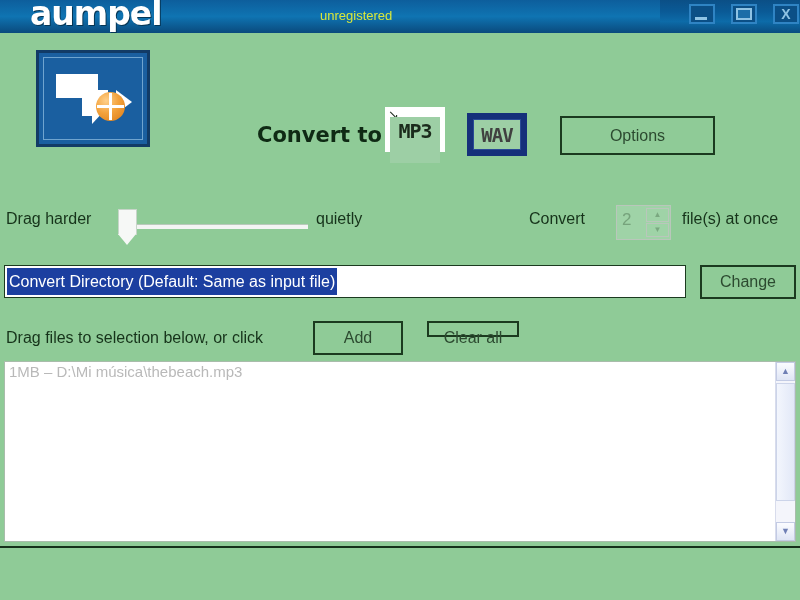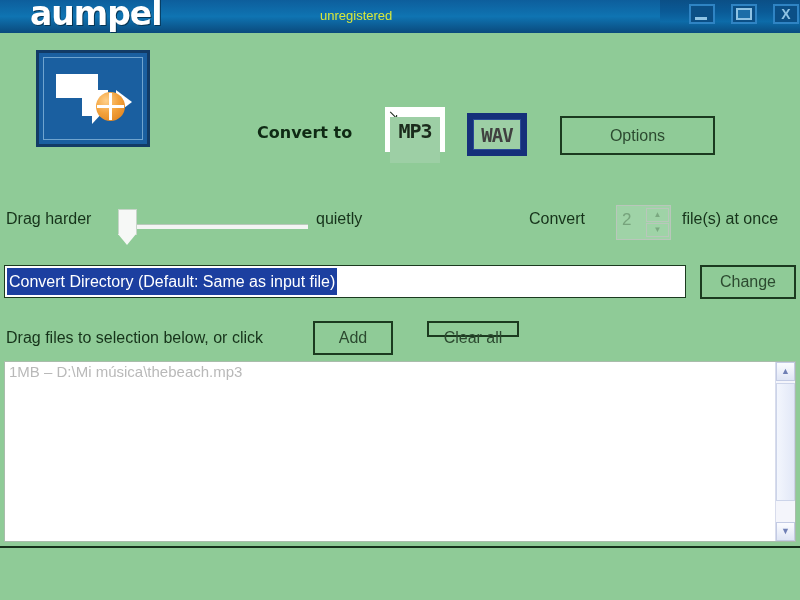--- a/index.html
+++ b/index.html
@@ -151,21 +151,21 @@
     left: 13px; top: 1px; width: 3px; height: 27px;
   }
   .logo-ball::after {
     left: 1px; top: 13px; width: 27px; height: 3px;
   }
 
   
   #convert-to-label {
     position: absolute;
     left: 257px; top: 90px;
-    font-size: 16px;
+    font-size: 21px;
     font-weight: bold;
     color: #0f2a14;
     font-family: "DejaVu Sans", sans-serif;
   }
 
   
   #mp3-btn {
     position: absolute;
     left: 385px; top: 74px;
     width: 60px; height: 45px;
@@ -237,21 +237,21 @@
     font-size: 16px;
   }
   #change-btn {
     left: 700px; top: 232px;
     width: 96px; height: 34px;
     line-height: 30px;
     font-size: 16px;
   }
   #add-btn {
     left: 313px; top: 288px;
-    width: 80px; height: 34px;
+    width: 90px; height: 34px;
     line-height: 30px;
     font-size: 16px;
   }
   #clearall-btn {
     left: 427px; top: 288px;
     width: 92px; height: 16px;
     line-height: 30px;
     font-size: 16px;
   }
 

